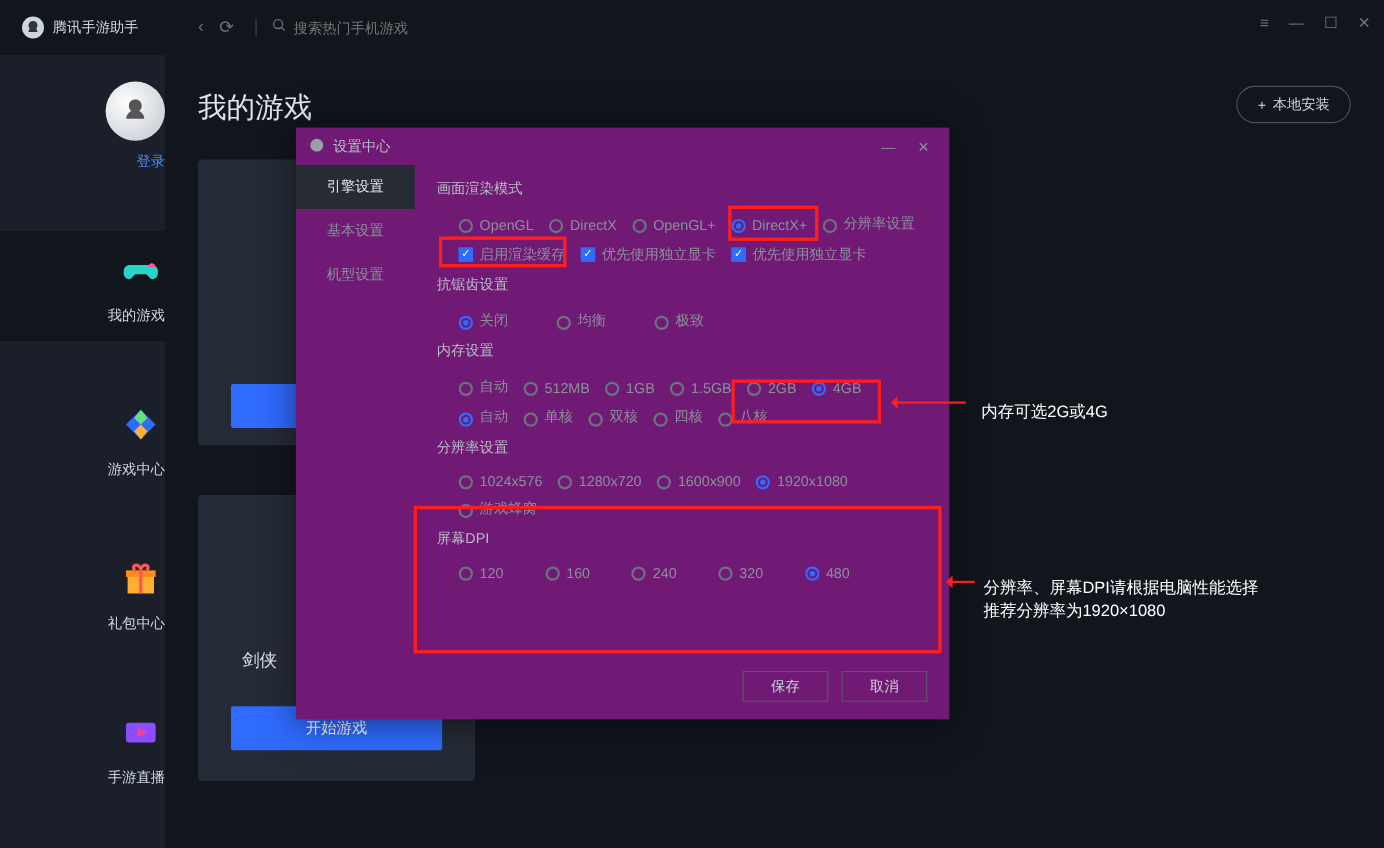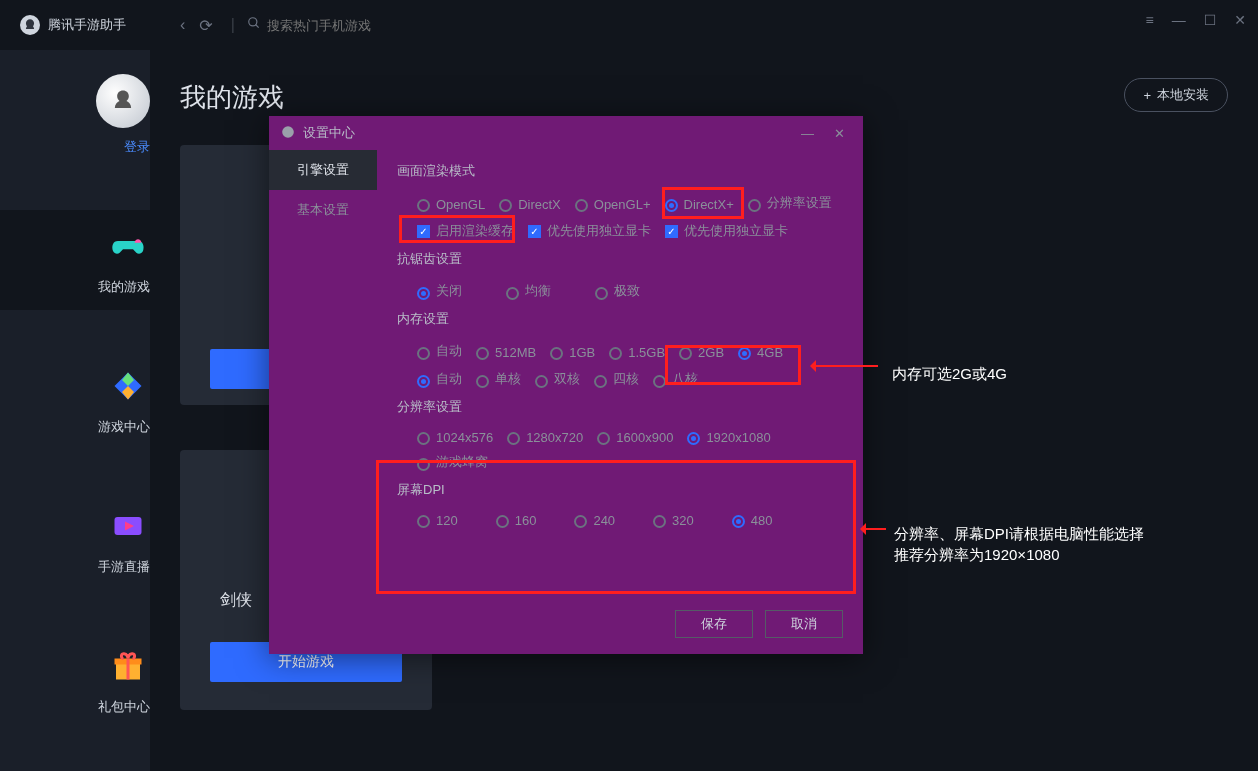--- a/index.html
+++ b/index.html
@@ -129,36 +129,36 @@
           <polygon points="12,3 21,12 12,21 3,12" fill="#2f6bff"></polygon>
           <polygon points="12,3 16,8 12,12 8,8" fill="#66e07a"></polygon>
           <polygon points="12,12 16,16 12,21 8,16" fill="#ffb030"></polygon>
         </svg>
       </div>
     <span class="sidebar-label">游戏中心</span>
   </div>
   <div class="sidebar-item">
     <div class="sidebar-icon">
         <svg viewBox="0 0 24 24" width="36" height="36">
-          <rect x="3" y="6" width="18" height="12" rx="2" fill="#8a4dff"></rect>
-          <polygon points="10,9 16,12 10,15" fill="#ff3d8b"></polygon>
-        </svg>
-      </div>
-    <span class="sidebar-label">手游直播</span>
-  </div>
-  <div class="sidebar-item">
-    <div class="sidebar-icon">
-        <svg viewBox="0 0 24 24" width="36" height="36">
           <rect x="4" y="10" width="16" height="11" fill="#ffb030"></rect>
           <rect x="3" y="7" width="18" height="4" fill="#ff8c1a"></rect>
           <rect x="11" y="7" width="2" height="14" fill="#ff5555"></rect>
           <path d="M9 7c-2 0-2-4 1-3 1 0 2 2 2 3M15 7c2 0 2-4-1-3-1 0-2 2-2 3" stroke="#ff5555" stroke-width="2" fill="none"></path>
         </svg>
       </div>
     <span class="sidebar-label">礼包中心</span>
+  </div>
+  <div class="sidebar-item">
+    <div class="sidebar-icon">
+        <svg viewBox="0 0 24 24" width="36" height="36">
+          <rect x="3" y="6" width="18" height="12" rx="2" fill="#8a4dff"></rect>
+          <polygon points="10,9 16,12 10,15" fill="#ff3d8b"></polygon>
+        </svg>
+      </div>
+    <span class="sidebar-label">手游直播</span>
   </div>
 </div>
 
 <div class="main">
   <h1 class="page-title">我的游戏</h1>
   <div class="local-install">
     <span>+</span>
     <span>本地安装</span>
   </div>
   <div class="card">
@@ -177,20 +177,21 @@
         </svg></span>
     <span>设置中心</span>
     <span class="spacer"></span>
     <span class="ctl">—</span>
     <span class="ctl">✕</span>
   </div>
   <div class="dialog-body">
     <div class="dialog-tabs">
       <div class="dialog-tab active">引擎设置</div>
       <div class="dialog-tab">基本设置</div>
+      <div class="dialog-tab">机型设置</div>
     </div>
     <div class="dialog-content">
 
       <div class="section-title">画面渲染模式</div>
       <div class="radio-row">
         <span class="radio">
             <span class="dot"></span>
             <span>OpenGL</span>
           </span>
         <span class="radio">

